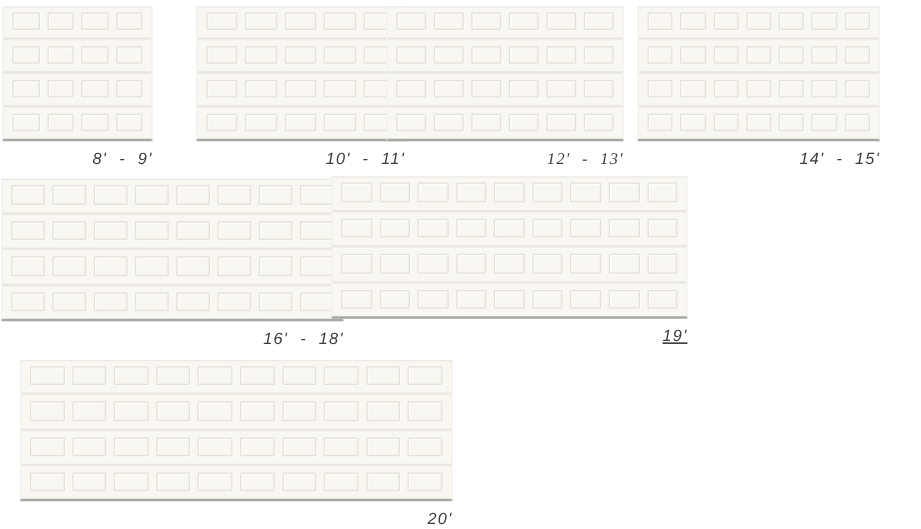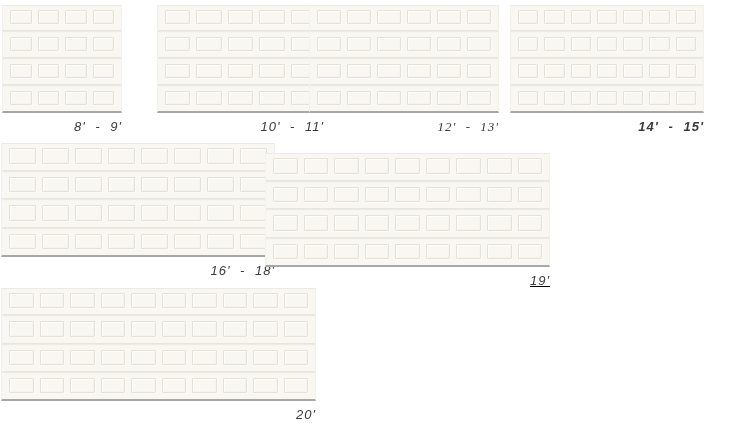--- a/index.html
+++ b/index.html
@@ -289,21 +289,21 @@
           <div class="cell">
             <div class="raised-panel"></div>
           </div>
           <div class="cell">
             <div class="raised-panel"></div>
           </div>
         </div>
       </div>
       <div class="size-label">12' - 13'</div>
     </div>
-    <div class="tile" style="left: 510px; top: 5px; width: 194px; font-weight: bold;">
+    <div class="tile" style="left: 510px; top: 5px; width: 194px;">
       <div class="door" style="height: 108px;">
         <div class="section">
           <div class="cell">
             <div class="raised-panel"></div>
           </div>
           <div class="cell">
             <div class="raised-panel"></div>
           </div>
           <div class="cell">
             <div class="raised-panel"></div>
@@ -501,21 +501,21 @@
           <div class="cell">
             <div class="raised-panel"></div>
           </div>
           <div class="cell">
             <div class="raised-panel"></div>
           </div>
         </div>
       </div>
       <div class="size-label">16' - 18'</div>
     </div>
-    <div class="tile" style="left: 265px; top: 153px; width: 285px; text-decoration: underline;">
+    <div class="tile" style="left: 265px; top: 141px; width: 285px; text-decoration: underline;">
       <div class="door" style="height: 114px;">
         <div class="section">
           <div class="cell">
             <div class="raised-panel"></div>
           </div>
           <div class="cell">
             <div class="raised-panel"></div>
           </div>
           <div class="cell">
             <div class="raised-panel"></div>
@@ -625,21 +625,21 @@
           <div class="cell">
             <div class="raised-panel"></div>
           </div>
           <div class="cell">
             <div class="raised-panel"></div>
           </div>
         </div>
       </div>
       <div class="size-label">19'</div>
     </div>
-    <div class="tile" style="left: 1px; top: 288px; width: 315px;">
+    <div class="tile" style="left: 16px; top: 288px; width: 346px;">
       <div class="door" style="height: 113px;">
         <div class="section">
           <div class="cell">
             <div class="raised-panel"></div>
           </div>
           <div class="cell">
             <div class="raised-panel"></div>
           </div>
           <div class="cell">
             <div class="raised-panel"></div>

